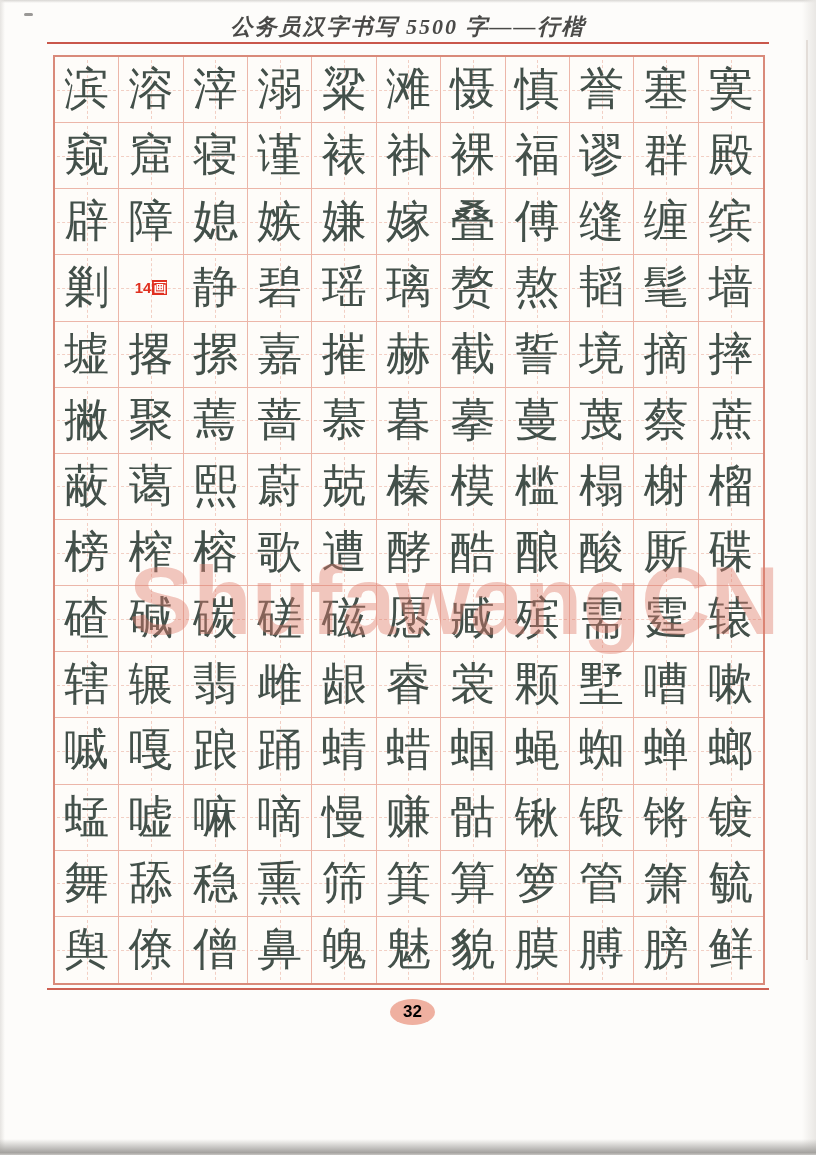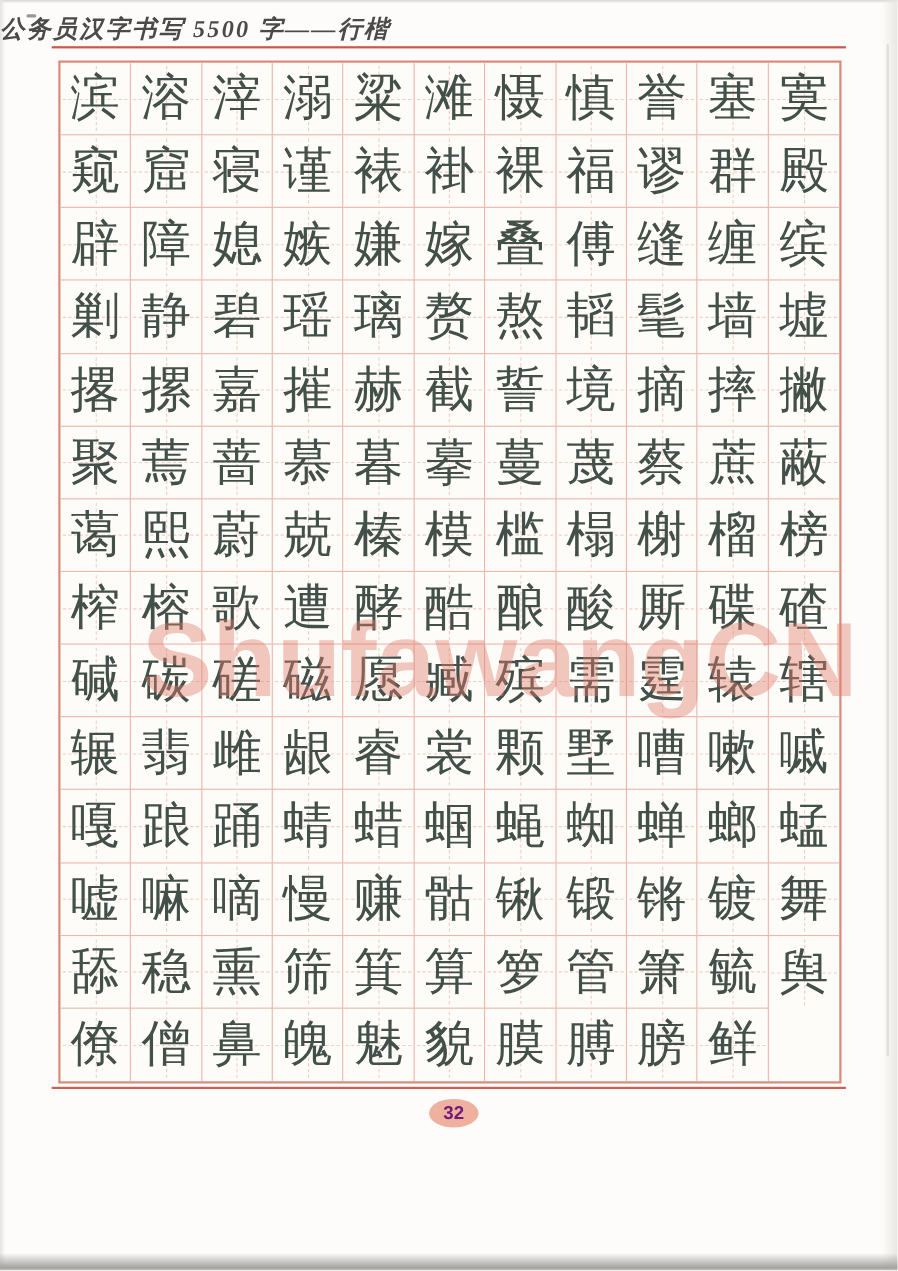--- a/index.html
+++ b/index.html
@@ -26,21 +26,21 @@
     background:linear-gradient(90deg,#e6e4e1,rgba(255,255,255,0));}
   .scan-edge-right{position:absolute;right:8px;top:40px;width:2px;height:920px;
     background:#e3ddd8;}
   .scan-corner-right{position:absolute;right:0;top:0;width:14px;height:1155px;
     background:linear-gradient(270deg,#e9e7e4,rgba(255,255,255,0));}
   .scan-edge-bottom{position:absolute;left:0;bottom:0;width:816px;height:16px;
     background:linear-gradient(rgba(255,255,255,0),#a5a3a0 85%,#c9c7c4);}
   .scan-mark{position:absolute;left:24px;top:13px;width:9px;height:3px;background:#9a9896;border-radius:2px;}
 
   .header-title{
-    position:absolute;left:0;top:12px;width:816px;text-align:left;
+    position:absolute;left:0;top:12px;width:816px;text-align:center;
     font-size:22px;font-weight:bold;font-style:italic;
     letter-spacing:2px;color:var(--title-ink);
   }
   .header-rule{
     position:absolute;left:47px;top:42px;width:722px;height:2px;
     background:var(--rule-red);opacity:.85;
   }
 
   .char-grid{
     position:absolute;left:53px;top:55px;width:712px;height:930px;
@@ -87,21 +87,21 @@
   .footer-rule{
     position:absolute;left:47px;top:988px;width:722px;height:2px;
     background:var(--rule-red);opacity:.8;
   }
   .page-number-oval{
     position:absolute;left:390px;top:999px;width:45px;height:26px;
     background:var(--oval-pink);border-radius:50%;
     display:flex;align-items:center;justify-content:center;z-index:5;
   }
   .page-number{
-    font-size:17px;font-weight:bold;color:#701a75;
+    font-size:17px;font-weight:bold;color:#000000;
     font-family:"Liberation Sans","DejaVu Sans",sans-serif;
   }
 </style>
 </head>
 <body>
 
 <div class="scan-edge-top"></div>
 <div class="scan-edge-left"></div>
 <div class="scan-corner-right"></div>
 <div class="scan-edge-right"></div>
@@ -207,20 +207,26 @@
     <div class="cell">
       <span class="char">缠</span>
     </div>
     <div class="cell">
       <span class="char">缤</span>
     </div>
     <div class="cell">
       <span class="char">剿</span>
     </div>
     <div class="cell">
+      <span class="stroke-marker">
+        <span class="marker-num">14</span>
+        <span class="marker-unit">画</span>
+      </span>
+    </div>
+    <div class="cell">
       <span class="char">静</span>
     </div>
     <div class="cell">
       <span class="char">碧</span>
     </div>
     <div class="cell">
       <span class="char">瑶</span>
     </div>
     <div class="cell">
       <span class="char">璃</span>

